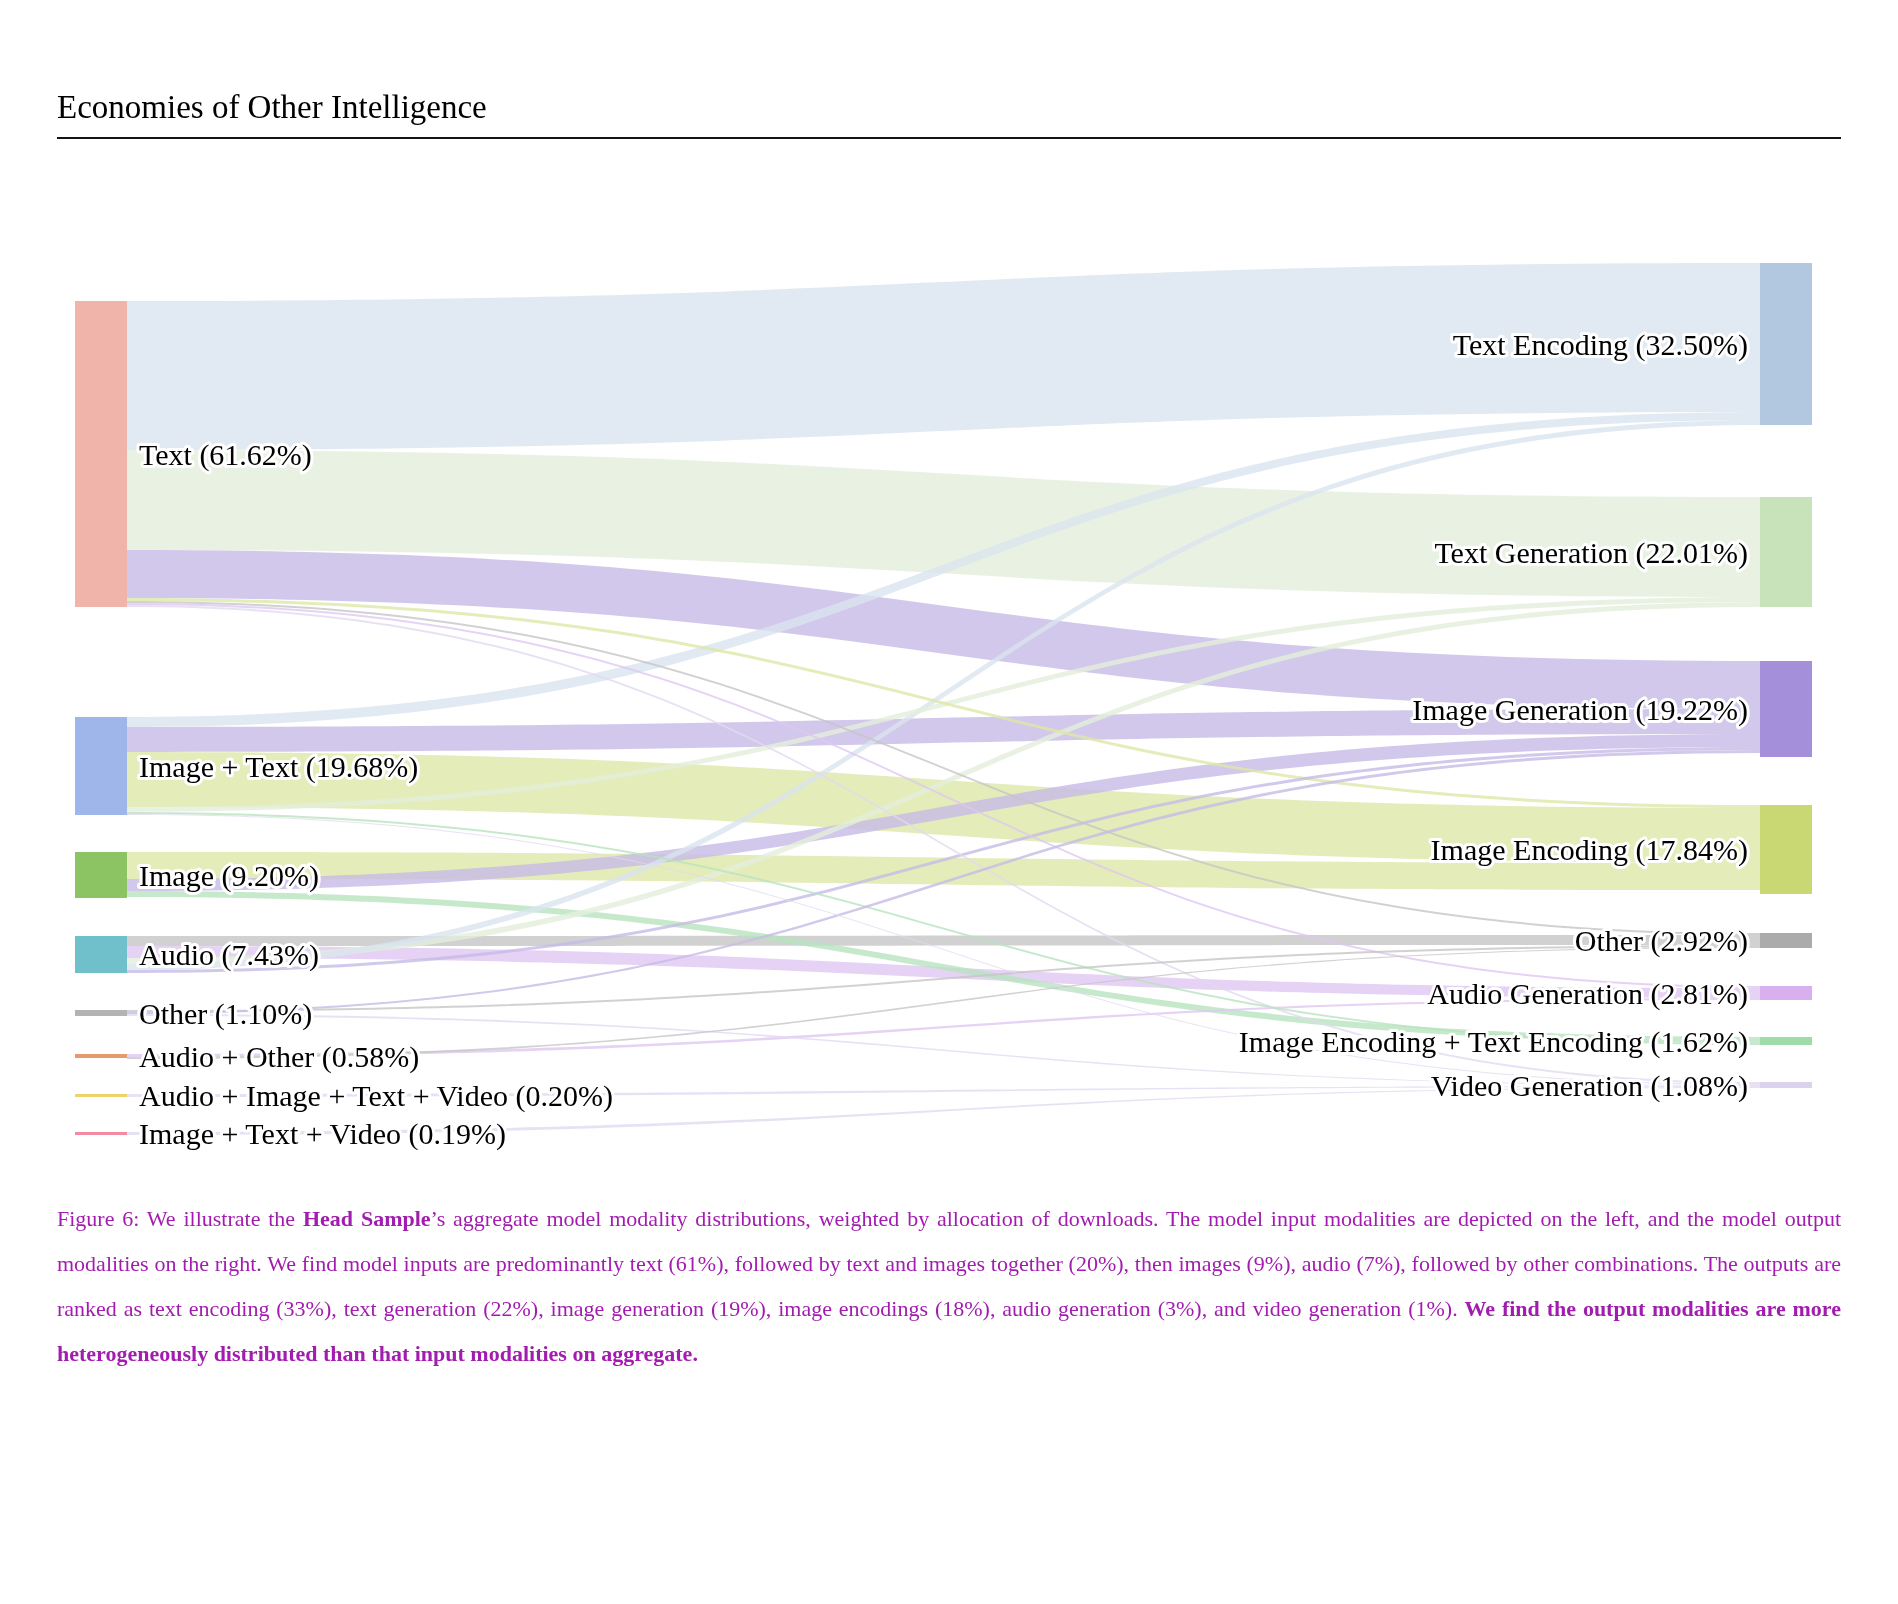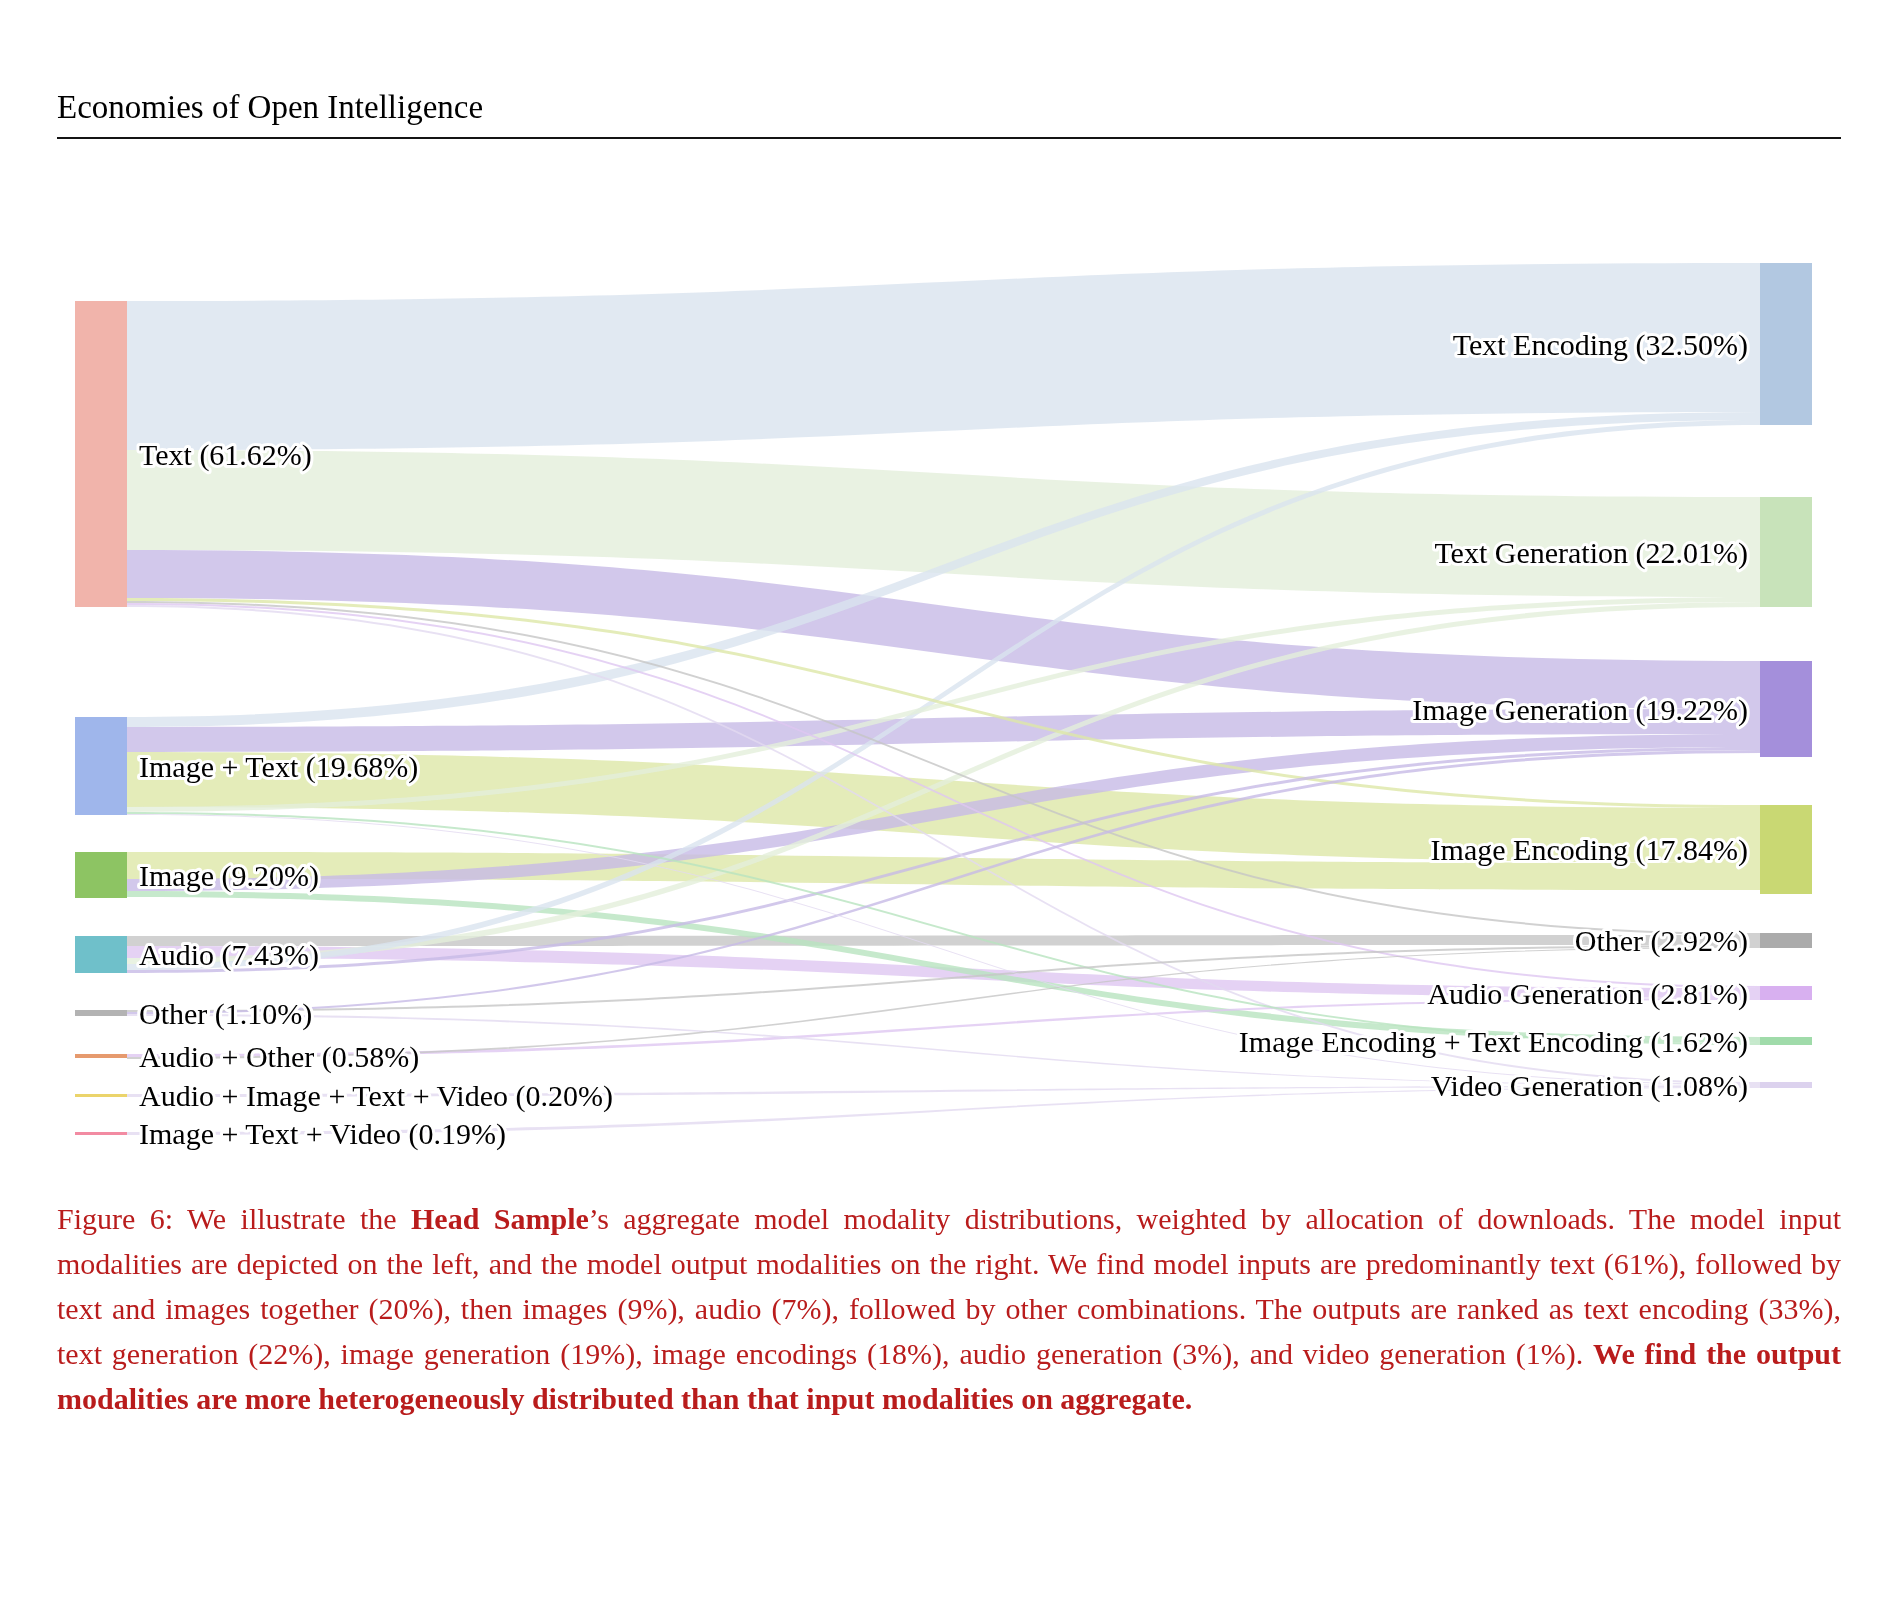--- a/index.html
+++ b/index.html
@@ -13,28 +13,28 @@
     border-bottom:2px solid #141414;padding-bottom:11px;
   }
   .figure-area{position:absolute;left:0;top:0;width:1898px;height:1604px;}
   .figure-area svg{position:absolute;left:0;top:0;}
   .node-label{
     font-family:"Liberation Serif", serif;font-size:30px;fill:#000;
     paint-order:stroke;stroke:#ffffff;stroke-width:6px;stroke-linejoin:round;
   }
   .figure-caption{
     position:absolute;left:57px;top:1196px;width:1784px;
-    font-size:30px;line-height:45px;text-align:justify;color:#b91c1c;
+    font-size:22px;line-height:45px;text-align:justify;color:#a21caf;
   }
   .figure-caption b{font-weight:bold;}
 </style>
 </head>
 <body>
 
-<div class="running-head">Economies of Open Intelligence</div>
+<div class="running-head">Economies of Other Intelligence</div>
 
 <div class="figure-area">
   <svg width="1898" height="1604" viewBox="0 0 1898 1604" xmlns="http://www.w3.org/2000/svg">
       <path d="M 127 301 C 943.5 301, 943.5 263, 1760 263 L 1760 412 C 943.5 412, 943.5 450, 127 450 Z" fill="#d9e3ef" fill-opacity="0.8"></path>
       <path d="M 127 450 C 943.5 450, 943.5 497, 1760 497 L 1760 597 C 943.5 597, 943.5 550, 127 550 Z" fill="#e3efdb" fill-opacity="0.8"></path>
       <path d="M 127 752 C 943.5 752, 943.5 808, 1760 808 L 1760 863 C 943.5 863, 943.5 807, 127 807 Z" fill="#dde7a8" fill-opacity="0.8"></path>
       <path d="M 127 550 C 943.5 550, 943.5 661, 1760 661 L 1760 709 C 943.5 709, 943.5 598, 127 598 Z" fill="#c7bae6" fill-opacity="0.8"></path>
       <path d="M 127 852 C 943.5 852, 943.5 863, 1760 863 L 1760 890 C 943.5 890, 943.5 879, 127 879 Z" fill="#dde7a8" fill-opacity="0.8"></path>
       <path d="M 127 727 C 943.5 727, 943.5 709, 1760 709 L 1760 734 C 943.5 734, 943.5 752, 127 752 Z" fill="#c7bae6" fill-opacity="0.8"></path>
       <path d="M 127 879 C 943.5 879, 943.5 734, 1760 734 L 1760 747 C 943.5 747, 943.5 891, 127 891 Z" fill="#c7bae6" fill-opacity="0.8"></path>

